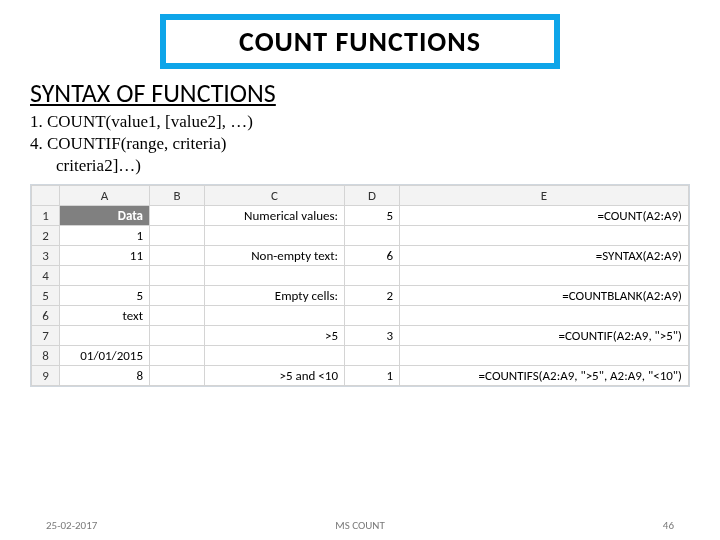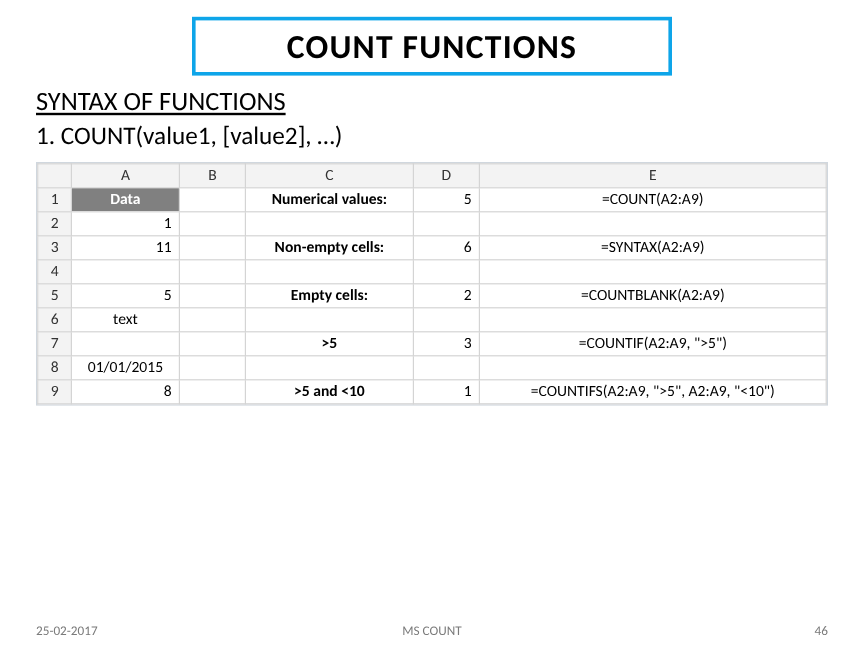--- a/index.html
+++ b/index.html
@@ -8,57 +8,58 @@
     width: 720px;
     height: 540px;
     background: #fff;
     font-family: Calibri, Arial, sans-serif;
     color: #000;
     position: relative;
   }
   .title-box {
     margin: 14px auto 8px auto;
     width: 400px;
-    border: 3px solid #0ea5e9;
+    border: 6px solid #0ea5e9;
     padding: 4px 12px;
     text-align: center;
     font-size: 28px;
     font-weight: 700;
     letter-spacing: 1px;
   }
   .content {
     padding: 0 30px;
   }
   .subtitle {
-    font-size: 22px;
+    font-size: 26px;
     text-decoration: underline;
     margin: 2px 0 2px 0;
   }
   .syntax-list {
-    font-size: 21px;
+    font-size: 17px;
     line-height: 1.28;
     margin: 0 0 8px 0;
+    font-family: Liberation Serif, serif;
   }
   .syntax-list div { margin: 0; }
   .indent { padding-left: 26px; }
   .excel {
     margin: 0 30px;
     border: 1px solid #d0d7de;
   }
   table {
     border-collapse: collapse;
     width: 100%;
     font-size: 13px;
     table-layout: fixed;
   }
   th, td {
     border: 1px solid #d4d4d4;
     padding: 2px 6px;
     height: 20px;
-    text-align: center;
+    text-align: right;
     background: #fff;
     overflow: hidden;
     white-space: nowrap;
   }
   th {
     background: #f3f3f3;
     text-align: center;
     font-weight: 400;
     color: #333;
   }
@@ -71,49 +72,51 @@
     text-align: center;
     color: #333;
     width: 28px;
   }
   td.dataheader {
     background: #808080;
     color: #fff;
     font-weight: 600;
   }
   td.num { text-align: right; }
-  td.bold { font-weight: 700; }
+  td.bold { font-weight: 400; }
   .col-A { width: 90px; }
   .col-B { width: 55px; }
   .col-C { width: 140px; }
   .col-D { width: 55px; }
   .col-E { width: auto; }
   .footer {
     position: absolute;
     bottom: 8px;
     left: 0;
     width: 100%;
     display: flex;
     justify-content: space-between;
     align-items: center;
-    padding: 0 30px;
+    padding: 0 46px;
     font-size: 11px;
     color: #7a7a7a;
   }
   .footer .center { position: absolute; left: 50%; transform: translateX(-50%); }
 </style>
 </head>
 <body>
 
 <div class="title-box">COUNT  FUNCTIONS</div>
 
 <div class="content">
   <div class="subtitle">SYNTAX OF FUNCTIONS</div>
   <div class="syntax-list">
     <div>1. COUNT(value1, [value2], …)</div>
+    <div>4. COUNTIF(range, criteria)</div>
+    <div class="indent">criteria2]…)</div>
   </div>
 </div>
 
 <div class="excel">
   <table>
     <colgroup>
       <col style="width:28px">
         <col class="col-A">
         <col class="col-B">
         <col class="col-C">
@@ -142,21 +145,21 @@
       <td class="num">1</td>
       <td></td>
       <td></td>
       <td></td>
       <td></td>
     </tr>
     <tr>
       <td class="rowhead">3</td>
       <td class="num">11</td>
       <td></td>
-      <td class="bold">Non-empty cells:</td>
+      <td class="bold">Non-empty text:</td>
       <td class="num">6</td>
       <td>=SYNTAX(A2:A9)</td>
     </tr>
     <tr>
       <td class="rowhead">4</td>
       <td></td>
       <td></td>
       <td></td>
       <td></td>
       <td></td>

